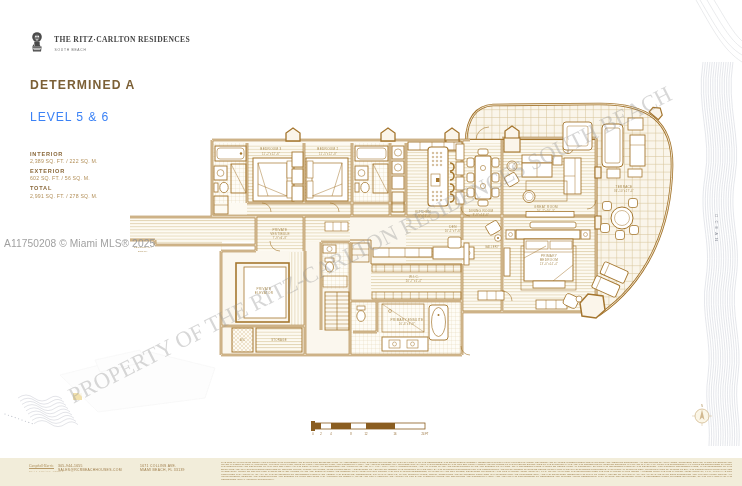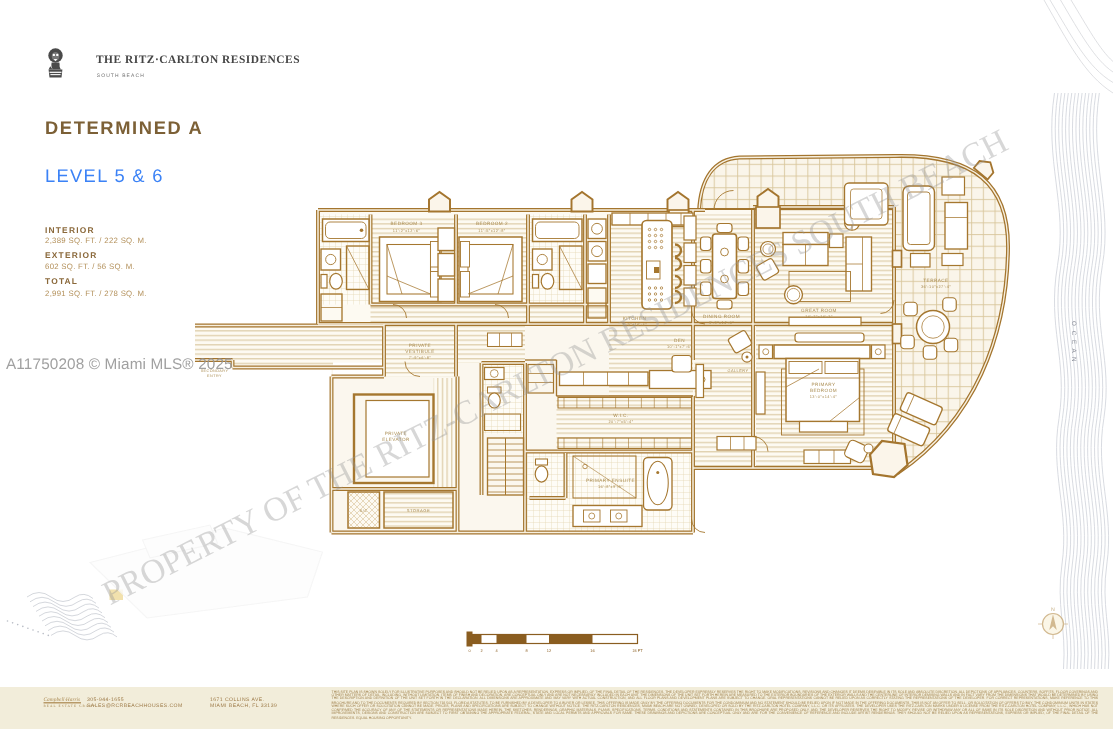--- a/index.html
+++ b/index.html
@@ -1,20 +1,20 @@
 <!DOCTYPE html>
 <html><head>
 <meta charset="utf-8">
 <style>
   html,body{margin:0;padding:0;}
   #page{position:relative;width:742px;height:486px;background:#ffffff;overflow:hidden;
         font-family:"Liberation Sans",sans-serif;}
   .abs{position:absolute;}
   #hdr-logo{left:30px;top:32px;}
-  #hdr-text{left:64px;top:35px;color:#3e3e3e;}
+  #hdr-text{left:54px;top:35px;color:#3e3e3e;}
   #hdr-line1{font-family:"Liberation Serif",serif;font-weight:bold;font-size:7.6px;letter-spacing:0.35px;color:#454545;}
   #hdr-line2{font-family:"Liberation Sans",sans-serif;font-size:3.3px;letter-spacing:0.75px;color:#6f6f6f;margin-top:3.8px;margin-left:0.5px;}
   #title{left:30px;top:77.5px;}
   #title .t1{font-size:12.2px;font-weight:bold;letter-spacing:1.1px;color:#7c6036;}
   #title .t2{font-size:12.2px;letter-spacing:0.9px;color:#3b82f6;margin-top:18px;}
   #rooms{left:30px;top:119px;font-size:8.1px;letter-spacing:0.55px;color:#b3905a;line-height:9.2px;}
   #stats{left:30px;top:151px;}
   #stats .lab{font-size:5.6px;font-weight:bold;letter-spacing:0.8px;color:#8a683a;}
   #stats .val{font-size:5.2px;letter-spacing:0.2px;color:#b3905a;margin-top:1.2px;}
   #stats .blk{margin-bottom:4.0px;}

